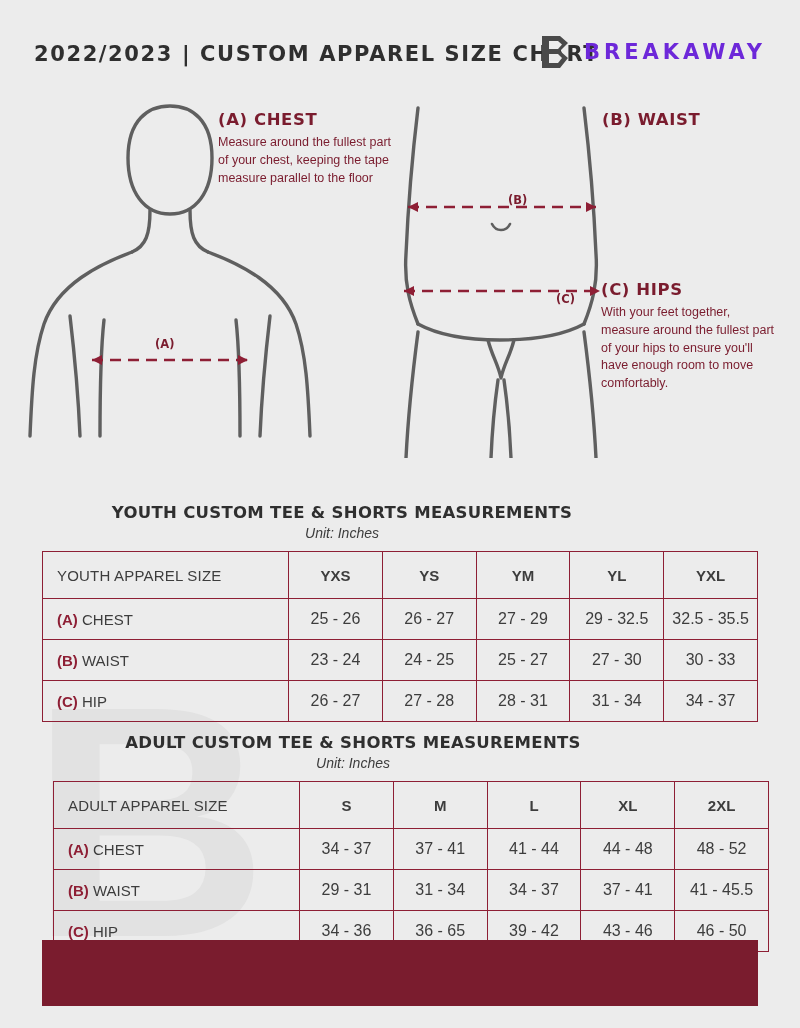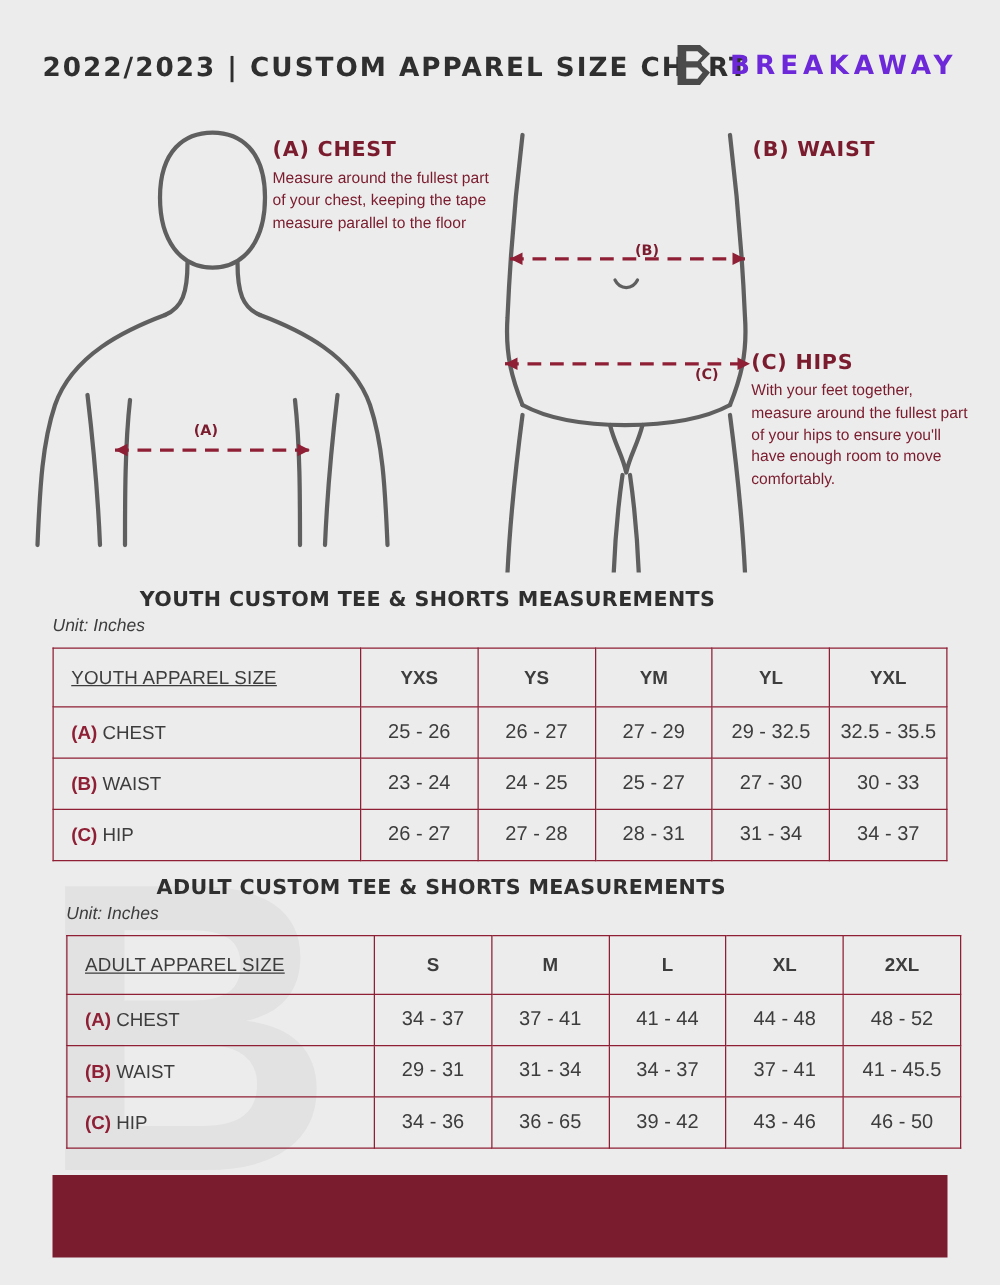--- a/index.html
+++ b/index.html
@@ -119,33 +119,35 @@
   .tag-a { left: 155px; top: 249px; }
   .tag-b { left: 508px; top: 105px; }
   .tag-c { left: 556px; top: 204px; }
 
   
   .section {
     position: absolute;
     left: 42px;
     width: 600px;
     z-index: 3;
+    margin-top: 33px;
   }
   .sec-youth { top: 470px; }
   .sec-adult { top: 700px; padding-left: 11px; }
 
   .sec-title {
     text-align: center;
     font-size: 16.5px;
     font-weight: bold;
     color: #2f2f2f;
     letter-spacing: 0.3px;
     font-family: "DejaVu Sans", sans-serif;
   }
   .sec-unit {
+    text-align: center;
     font-size: 14px;
     font-style: italic;
     color: #3d3d3d;
     margin-top: 3px;
     margin-bottom: 10px;
   }
 
   table {
     border-collapse: collapse;
     width: 716px;
@@ -166,21 +168,20 @@
   }
   td.rowlabel {
     text-align: left;
     padding-left: 14px;
     font-size: 15px;
   }
   thead td.rowlabel {
     font-weight: normal;
     font-size: 15px;
     letter-spacing: 0.2px;
-    text-decoration: underline;
   }
   .lbl-code {
     color: #8e1f35;
     font-weight: bold;
   }
 
   .col-first { width: 230px; }
 
   
   .footer-bar {

